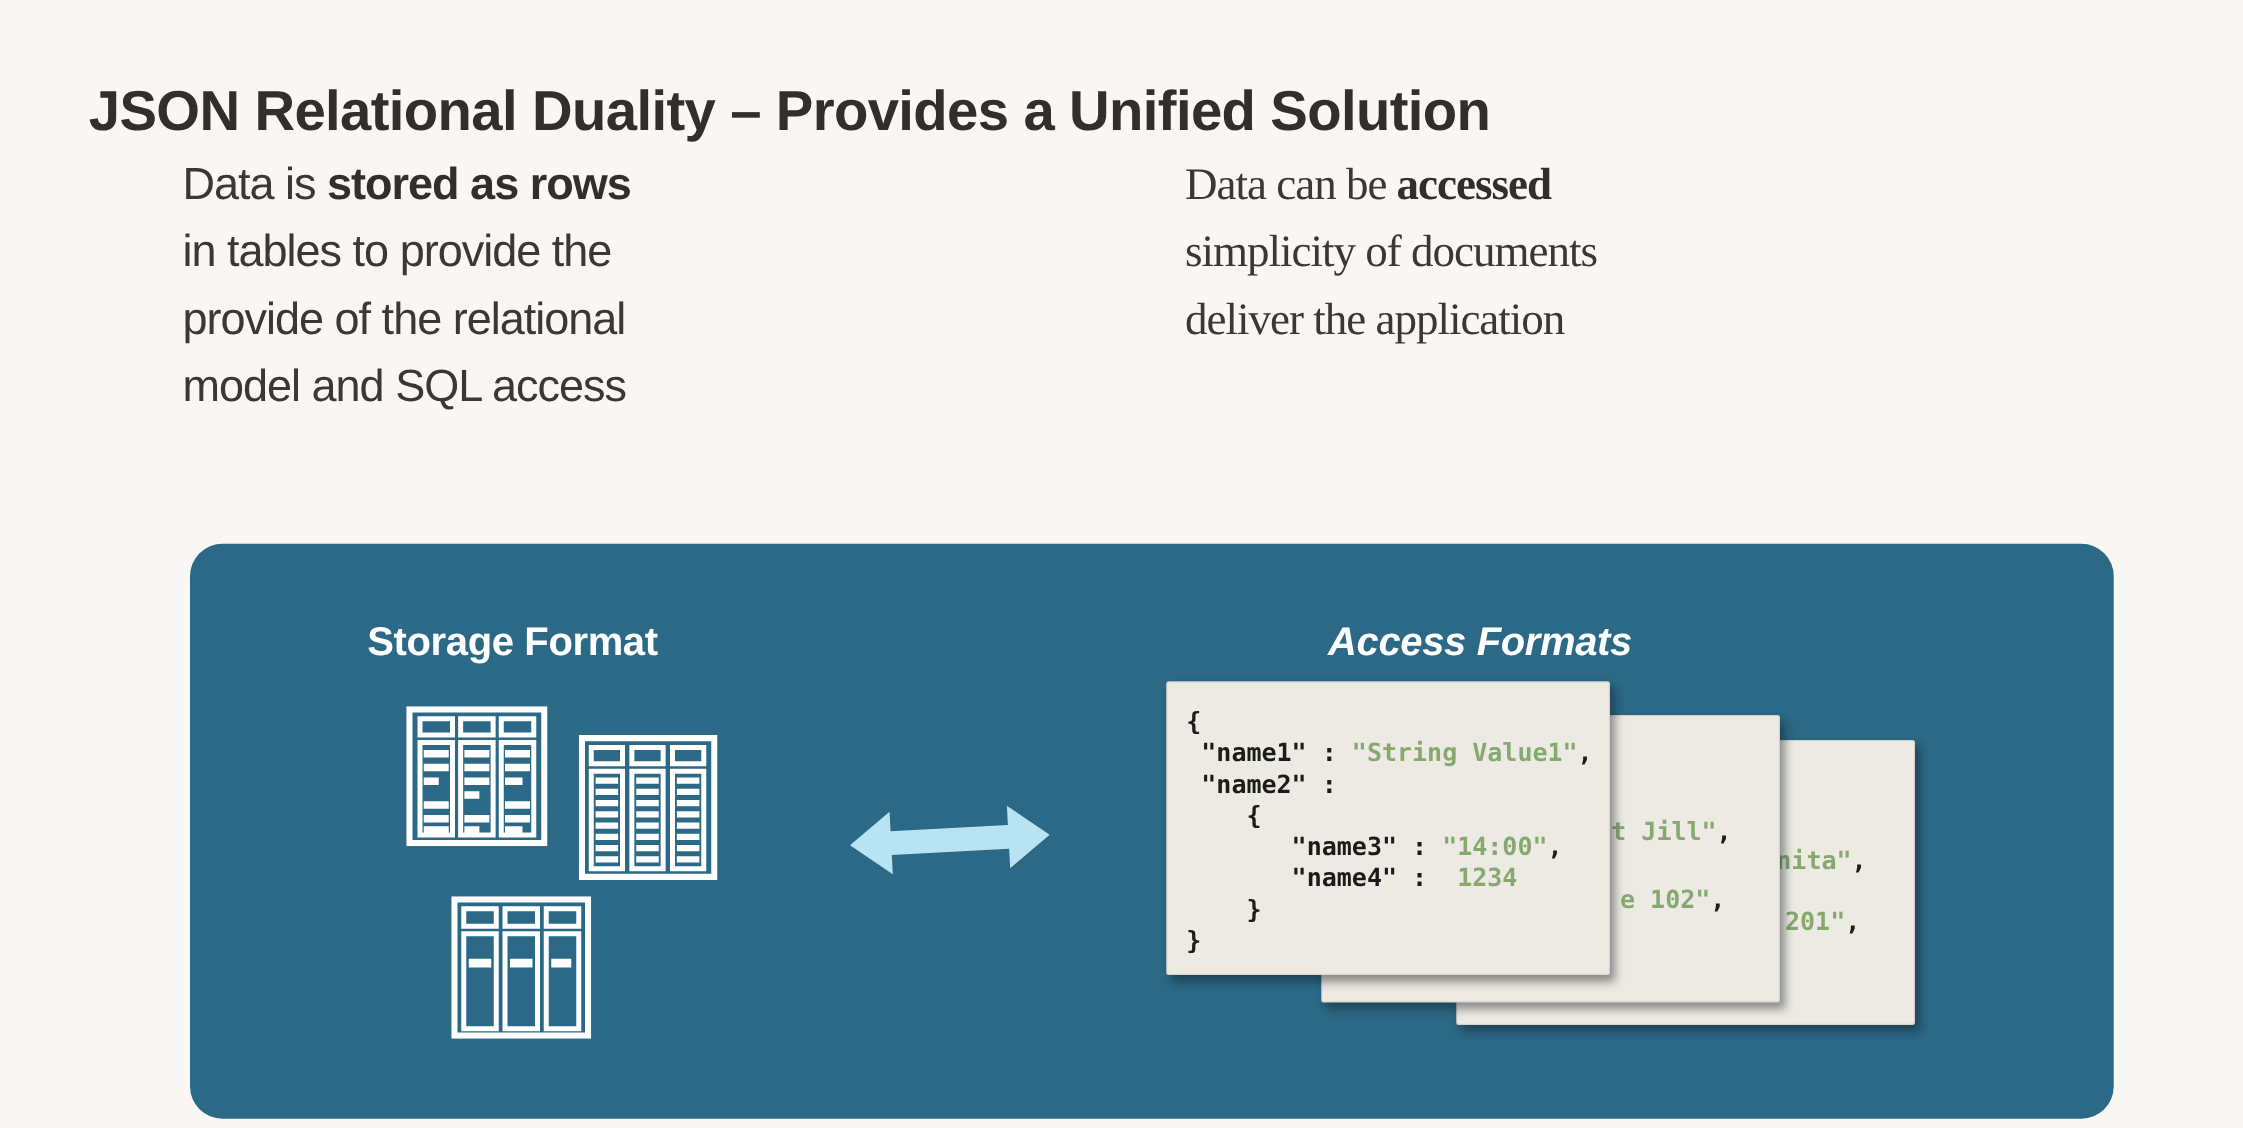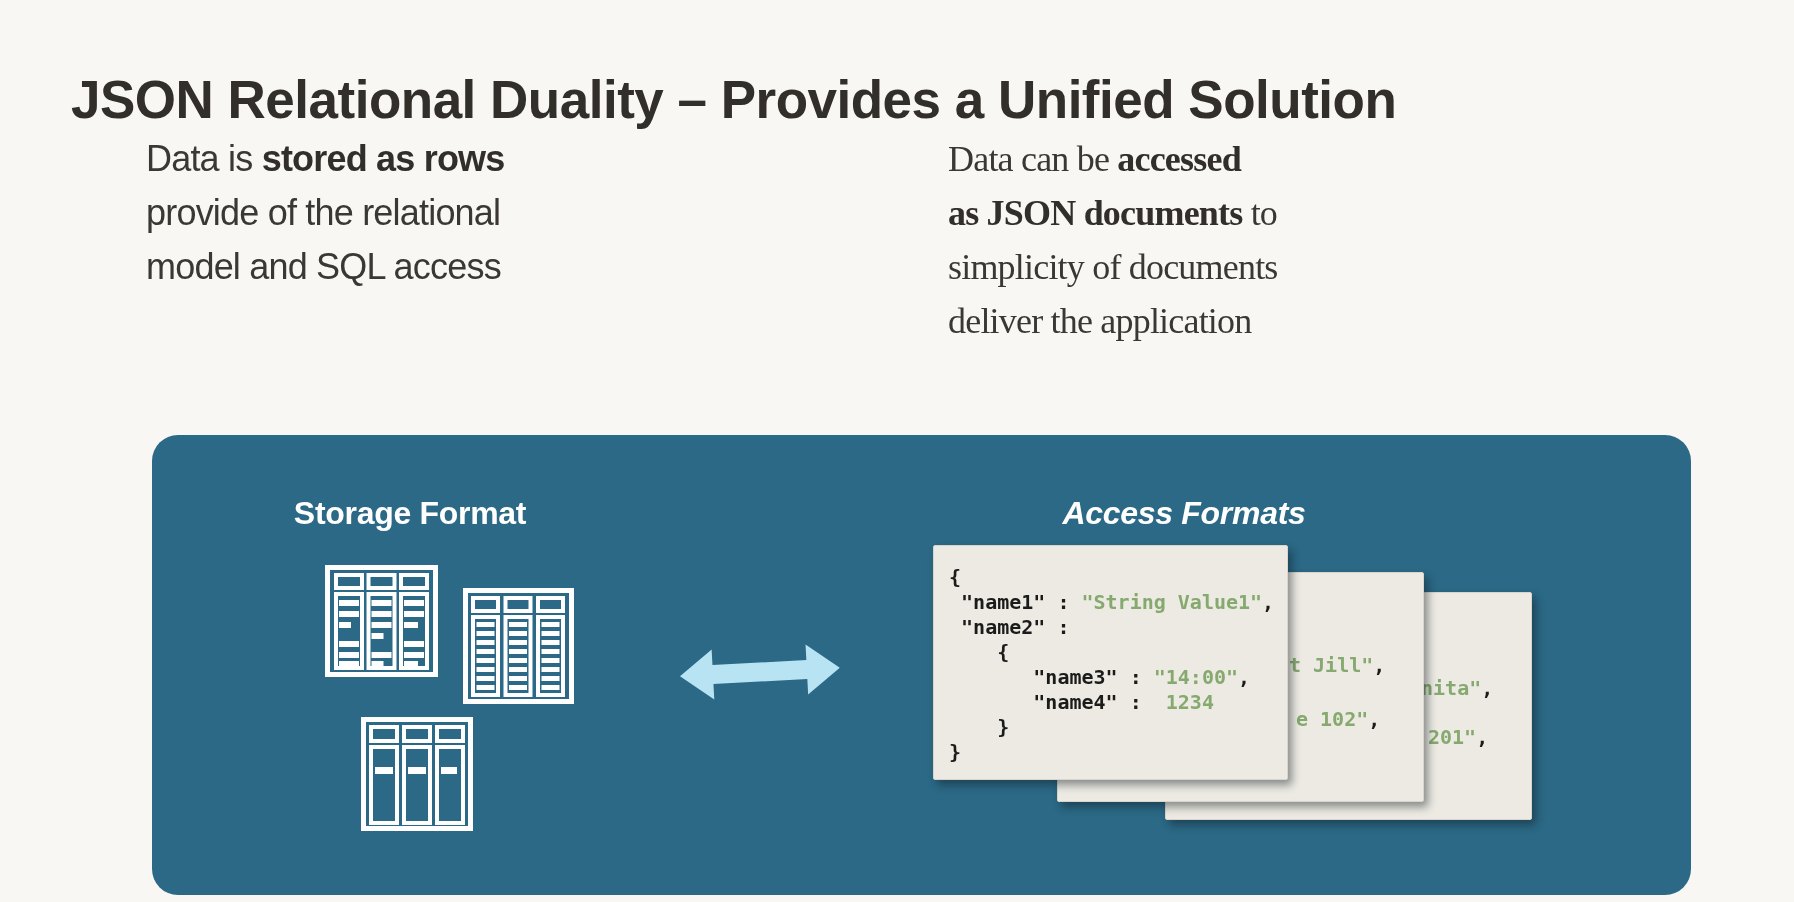--- a/index.html
+++ b/index.html
@@ -3,25 +3,25 @@
 <meta charset="utf-8">
 <style>
   html,body{margin:0;padding:0;}
   body{
     width:1794px;height:902px;position:relative;overflow:hidden;
     background:var(--page-bg,#f9f7f4);
     font-family:"Liberation Sans",sans-serif;
   }
   .slide-title{
     position:absolute;left:71px;top:33px;
-    font-size:53px;font-weight:700;letter-spacing:-0.5px;
+    font-size:45px;font-weight:700;letter-spacing:-0.5px;
     color:var(--heading-text,#322e2a);
   }
   .intro{
-    position:absolute;top:132px;
+    position:absolute;top:120px;
     font-size:36px;line-height:54px;letter-spacing:-0.8px;
     color:var(--body-text,#3a3734);
   }
   .intro-left{left:146px;}
   .intro-right{left:948px;font-family:Liberation Serif, serif;}
   .seg-plain{font-weight:400;}
   .seg-bold{font-weight:700;color:var(--heading-text,#322e2a);}
   .panel{
     position:absolute;left:152px;top:435px;width:1539px;height:460px;
     background:var(--panel-bg,#2b6986);border-radius:26px;
@@ -66,26 +66,26 @@
     color:var(--code-text,#1b1b1b);
   }
 </style>
 </head>
 <body style="--page-bg: #f9f7f4; --heading-text: #322e2a; --body-text: #3a3734; --panel-bg: #2b6986; --panel-label-text: #ffffff; --arrow: #b8e3f3; --card-bg: #eceae3; --code-text: #1b1b1b; --code-value-green: #85a96e;">
 
 <h1 class="slide-title">JSON Relational Duality – Provides a Unified Solution</h1>
 
 <div class="intro intro-left">
     <div class="line"><span class="seg-plain">Data is </span><span class="seg-bold">stored as rows</span></div>
+    <div class="line"><span class="seg-plain">in tables to provide the</span></div>
     <div class="line"><span class="seg-plain">provide of the relational</span></div>
     <div class="line"><span class="seg-plain">model and SQL access</span></div>
   </div>
 <div class="intro intro-right">
     <div class="line"><span class="seg-plain">Data can be </span><span class="seg-bold">accessed</span></div>
-    <div class="line"><span class="seg-bold">as JSON documents</span><span class="seg-plain"> to</span></div>
     <div class="line"><span class="seg-plain">simplicity of documents</span></div>
     <div class="line"><span class="seg-plain">deliver the application</span></div>
   </div>
 
 <div class="panel">
 
   <div class="panel-label storage-label">Storage Format</div>
   <div class="panel-label access-label">Access Formats</div>
 
   <div class="table-icon" id="table-sparse">

